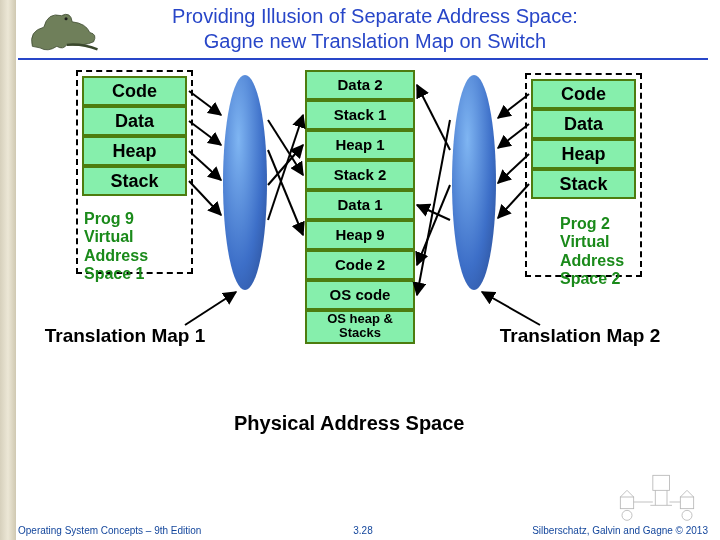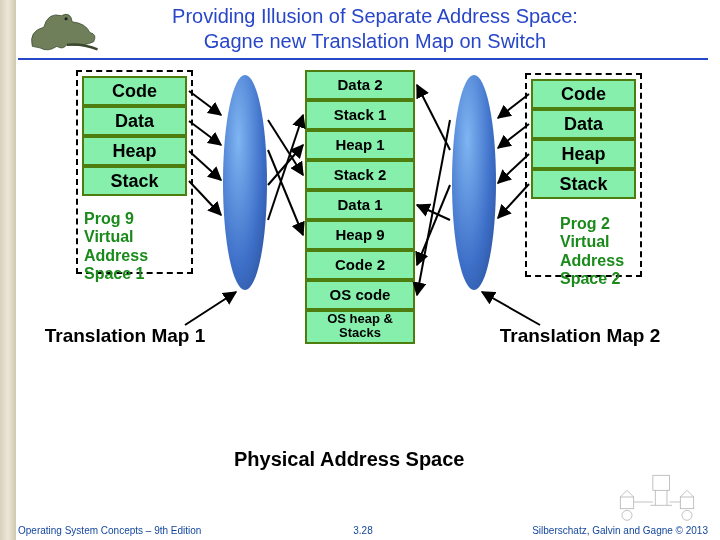--- a/index.html
+++ b/index.html
@@ -101,21 +101,20 @@
     font-weight: bold;
     text-align: center;
     line-height: 1.15;
     color: #000;
   }
   .caption.green { color: #1a8a1a; }
   .phys-caption {
     position: absolute;
     font-size: 20px;
     font-weight: bold;
-    margin-top: 36px;
   }
   
   .footer {
     position: absolute;
     left: 18px; right: 12px; bottom: 4px;
     display: flex;
     justify-content: space-between;
     align-items: center;
     font-family: Arial, sans-serif;
     font-size: 10px;

